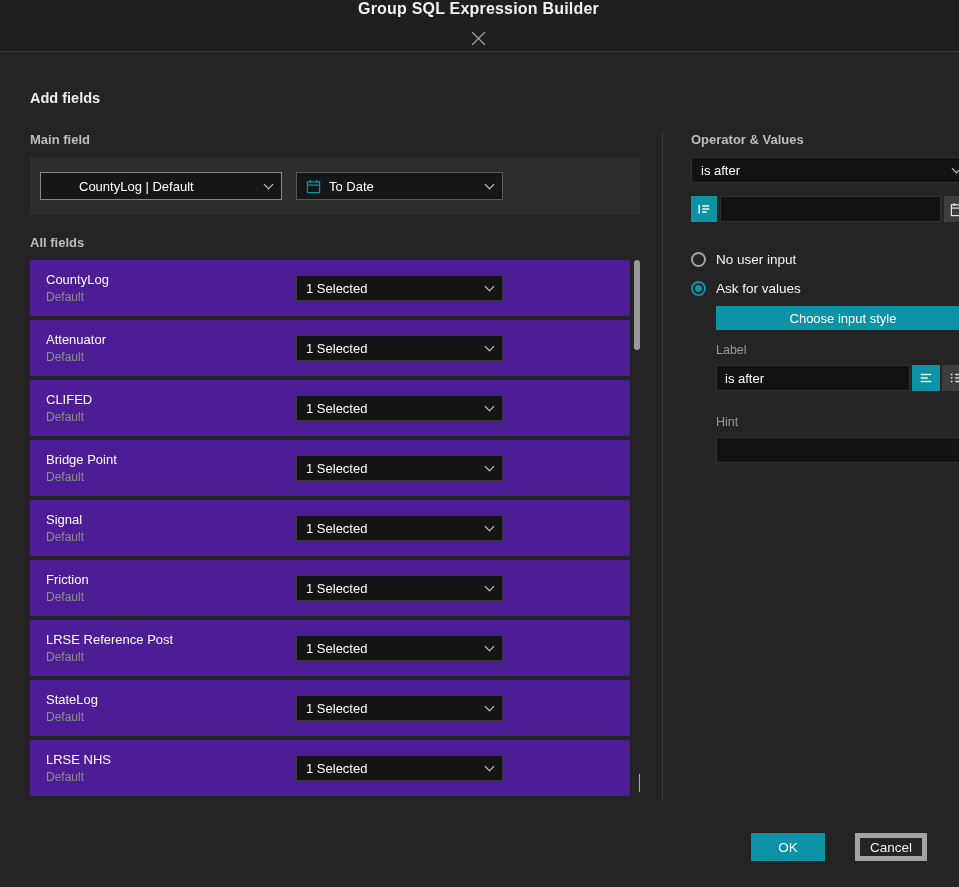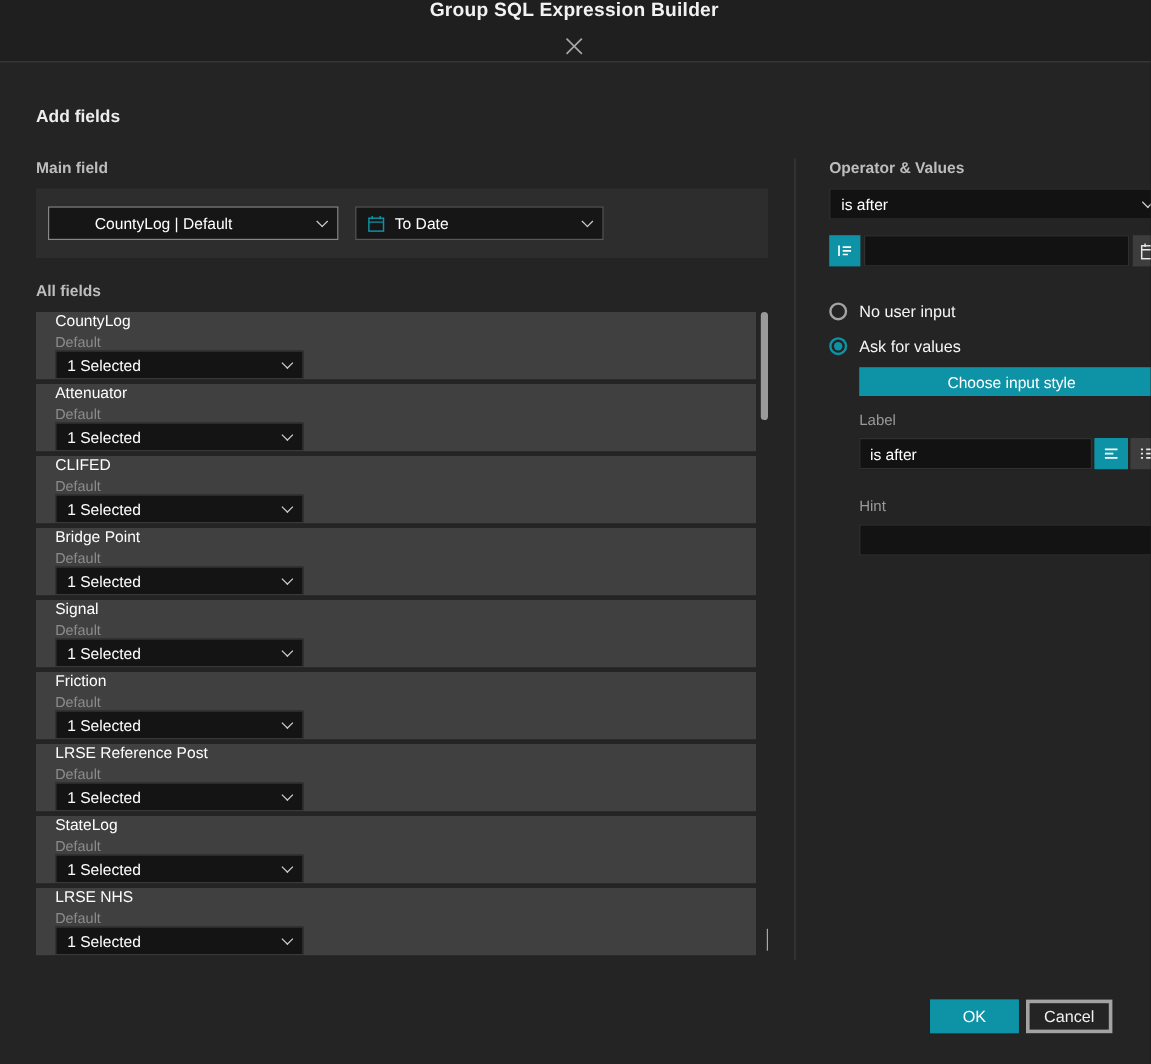--- a/index.html
+++ b/index.html
@@ -40,22 +40,22 @@
   .select-date .cal { color:var(--accent); display:flex; }
   
   .main-panel {
     margin-top:10px; height:58px; background:#2d2d2d;
     display:flex; align-items:center; gap:14px; padding:0 10px;
   }
   .all-fields-label { margin-top:20px; }
   
   .field-list { margin-top:10px; position:relative; }
   .field-row {
-    height:56px; margin:0 10px 4px 0; background:#404040;
-    display:flex; padding:0 16px;flex-direction:column;
+    height:56px; margin:0 10px 4px 0; background:#4c1d95;
+    display:flex; align-items:center; padding:0 16px;
   }
   .field-info { width:250px; display:flex; flex-direction:column; gap:3px; }
   .field-name { font-size:13px; color:#fdfdfd; }
   .field-subtitle { font-size:12px; color:#8c8c8c; }
   .select-row { width:207px; height:26px; background:#141414; border-color:#3a3a3a; }
   .scrollbar { position:absolute; top:0; right:0; width:6px; height:calc(100% - 22px); }
   .scroll-thumb { width:6px; height:90px; background:#9a9a9a; border-radius:3px; }
   .scroll-down { position:absolute; right:0; bottom:4px; }
   .scroll-down .chev { border-color:#a8a8a8; }
   
@@ -83,24 +83,24 @@
     display:block; width:100%; height:24px; background:var(--accent); color:#fff;
     border:none; font-size:13px; font-family:inherit; cursor:pointer;
   }
   .small-label { margin-top:13px; font-size:12.5px; color:#9a9a9a; }
   .hint-label { margin-top:24px; }
   .label-row { display:flex; gap:2px; margin-top:8px; }
   .label-input { flex:1; min-width:0; }
   .label-row .icon-btn { width:28px; }
   .hint-input { width:100%; margin-top:8px; background:#131313; }
   
-  .dlg-footer { position:absolute; right:32px; bottom:26px; display:flex; gap:6px; }
+  .dlg-footer { position:absolute; right:32px; bottom:26px; display:flex; gap:30px; }
   .btn { height:28px; font-size:13.5px; font-family:inherit; cursor:pointer; }
   .btn-primary { width:74px; background:var(--accent); border:1px solid var(--accent); color:#fff; }
-  .btn-secondary { width:72px; background:transparent; border:3px solid #a3a3a3; color:#f0f0f0; }
+  .btn-secondary { width:72px; background:transparent; border:5px solid #a3a3a3; color:#f0f0f0; }
 </style>
 </head>
 <body>
 
 <div class="dialog">
 
   <header class="dlg-header">
     <h1 class="dlg-title">Group SQL Expression Builder</h1>
     <button class="close-btn">
       <svg width="17" height="17" viewBox="0 0 16 16" fill="none" stroke="#a8a8a8" stroke-width="1.3">

